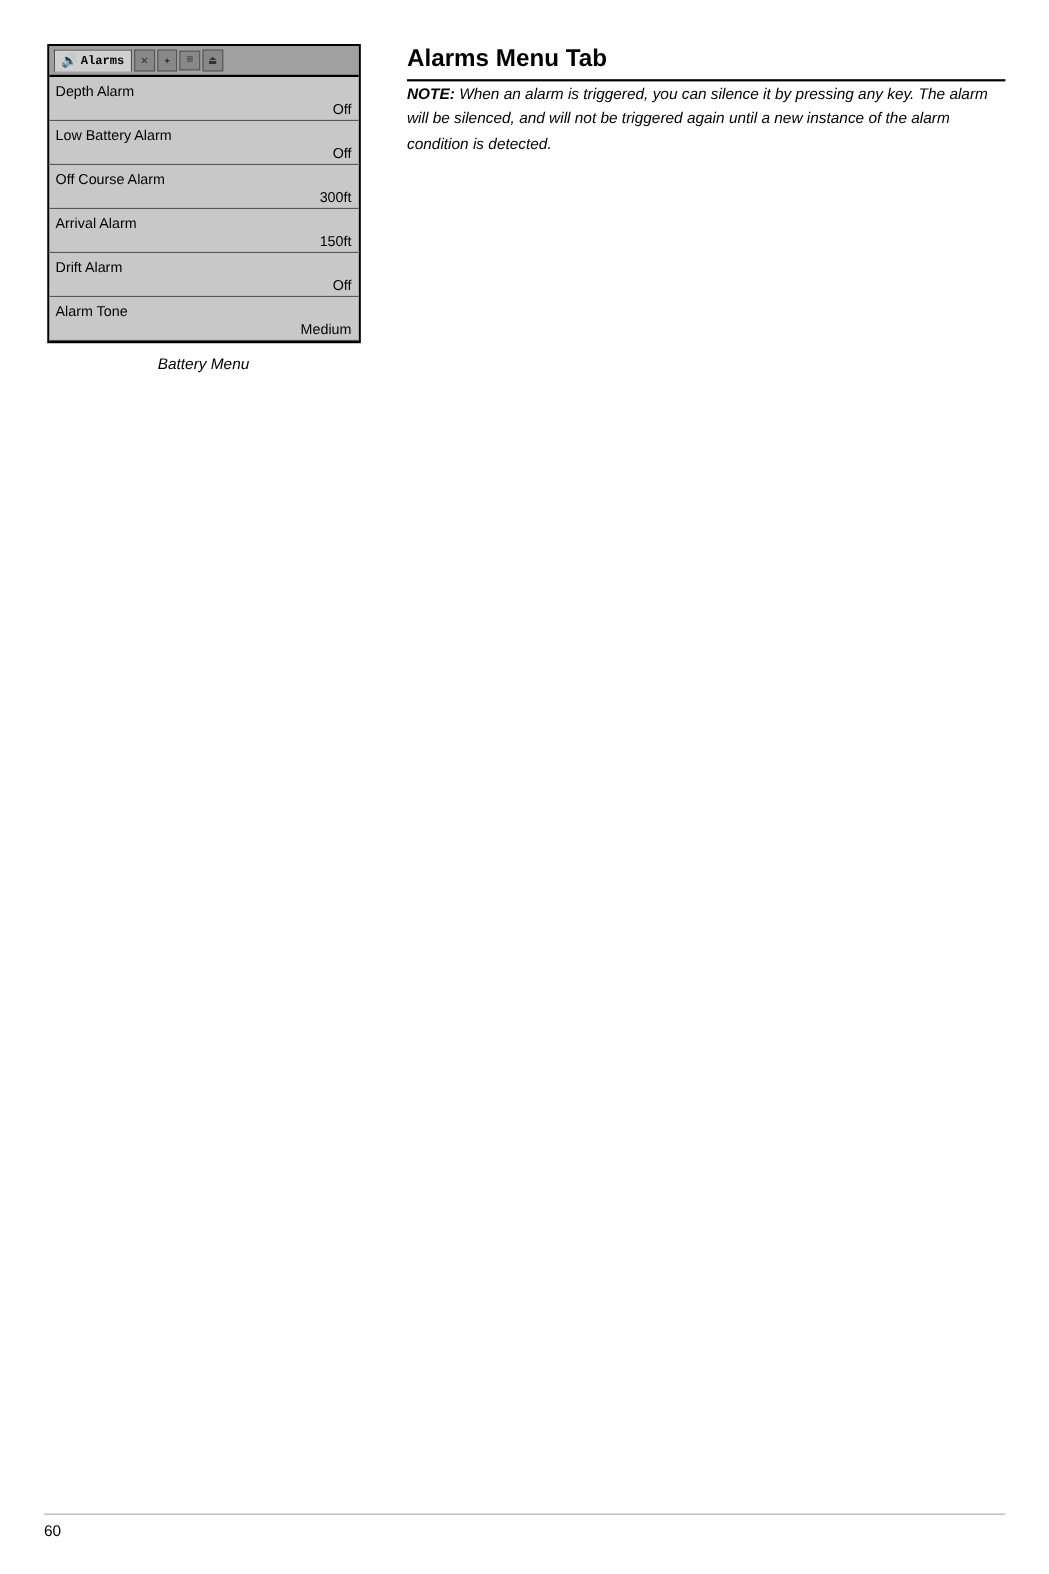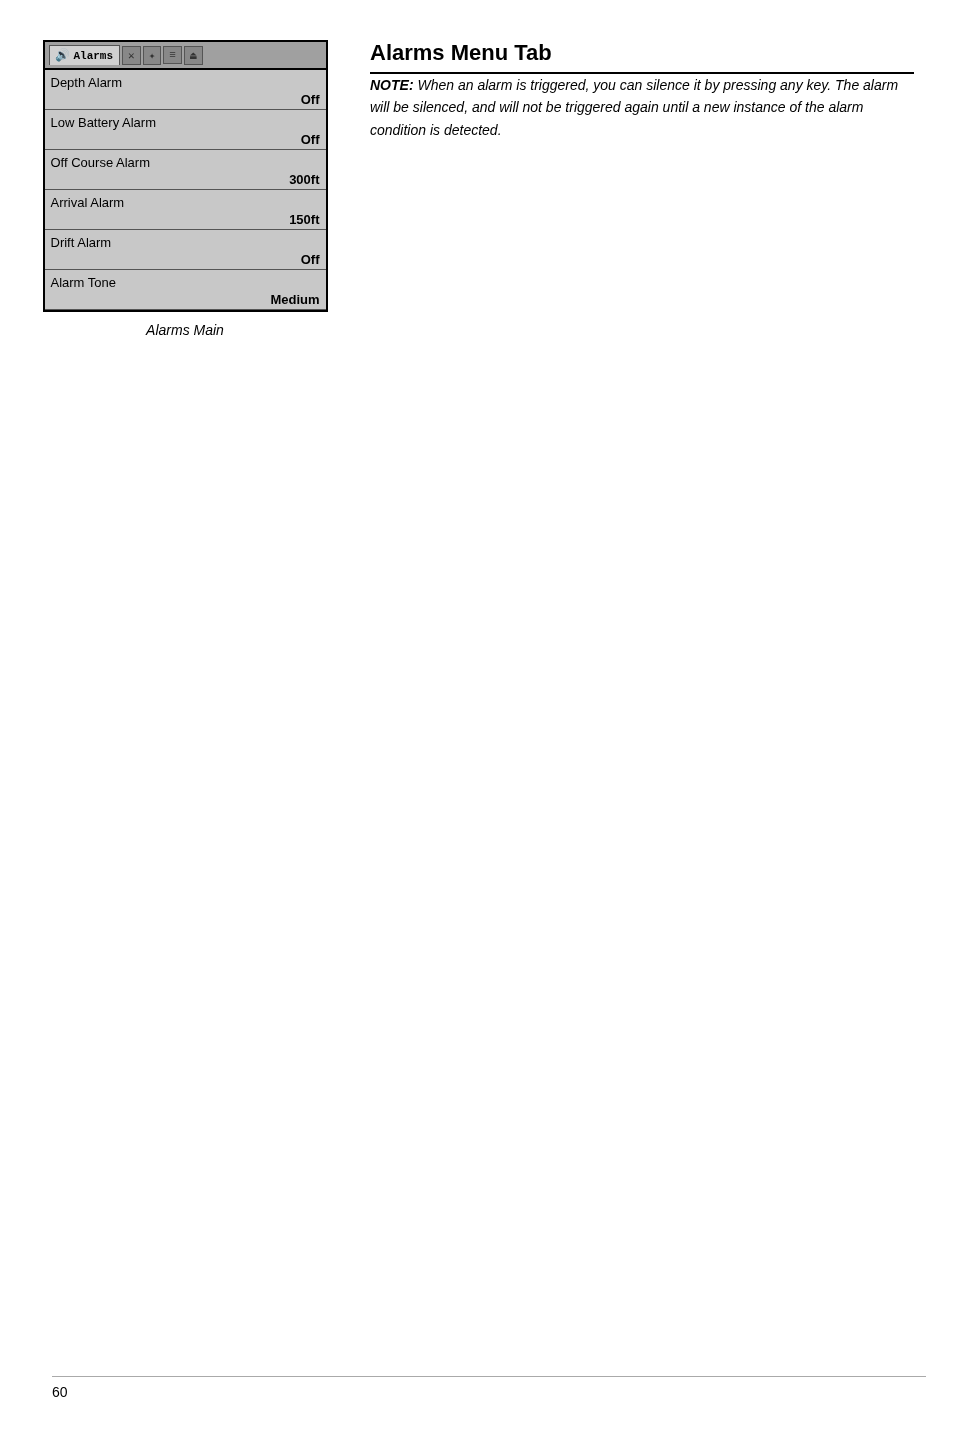--- a/index.html
+++ b/index.html
@@ -79,21 +79,21 @@
     .menu-item-label {
       font-size: 13px;
       font-weight: normal;
       font-family: Arial, sans-serif;
       color: #000;
     }
 
     .menu-item-value {
       text-align: right;
       font-size: 13px;
-      font-weight: bold;
+      font-weight: normal;
       font-family: Arial, sans-serif;
       color: #000;
       display: block;
     }
 
     .caption {
       font-style: italic;
       font-size: 14px;
       margin-top: 10px;
       color: #000;
@@ -130,21 +130,21 @@
 
     .note-label {
       font-weight: bold;
       font-style: italic;
     }
 
     
     .page-footer {
       position: absolute;
       bottom: 30px;
-      left: 52px;
+      left: 40px;
       border-top: 1px solid #aaa;
       width: calc(100% - 80px);
       padding-top: 6px;
     }
 
     .page-number {
       font-size: 14px;
       color: #000;
     }
   </style>
@@ -194,21 +194,21 @@
         <span class="menu-item-value">Off</span>
       </div>
 
       <div class="menu-item">
         <span class="menu-item-label">Alarm Tone</span>
         <span class="menu-item-value">Medium</span>
       </div>
 
     </div>
 
-    <div class="caption">Alarms Main</div>
+    <div class="caption">Battery Menu</div>
 
   </div>
 
   <div class="right-panel">
 
     <div class="section-title">Alarms Menu Tab</div>
 
 
     <p class="note-block">
       <span class="note-label">NOTE:</span><span> When an alarm is triggered, you can silence it by pressing any key.  The alarm will be silenced, and will not be triggered again until a new instance of the alarm condition is detected.</span>

